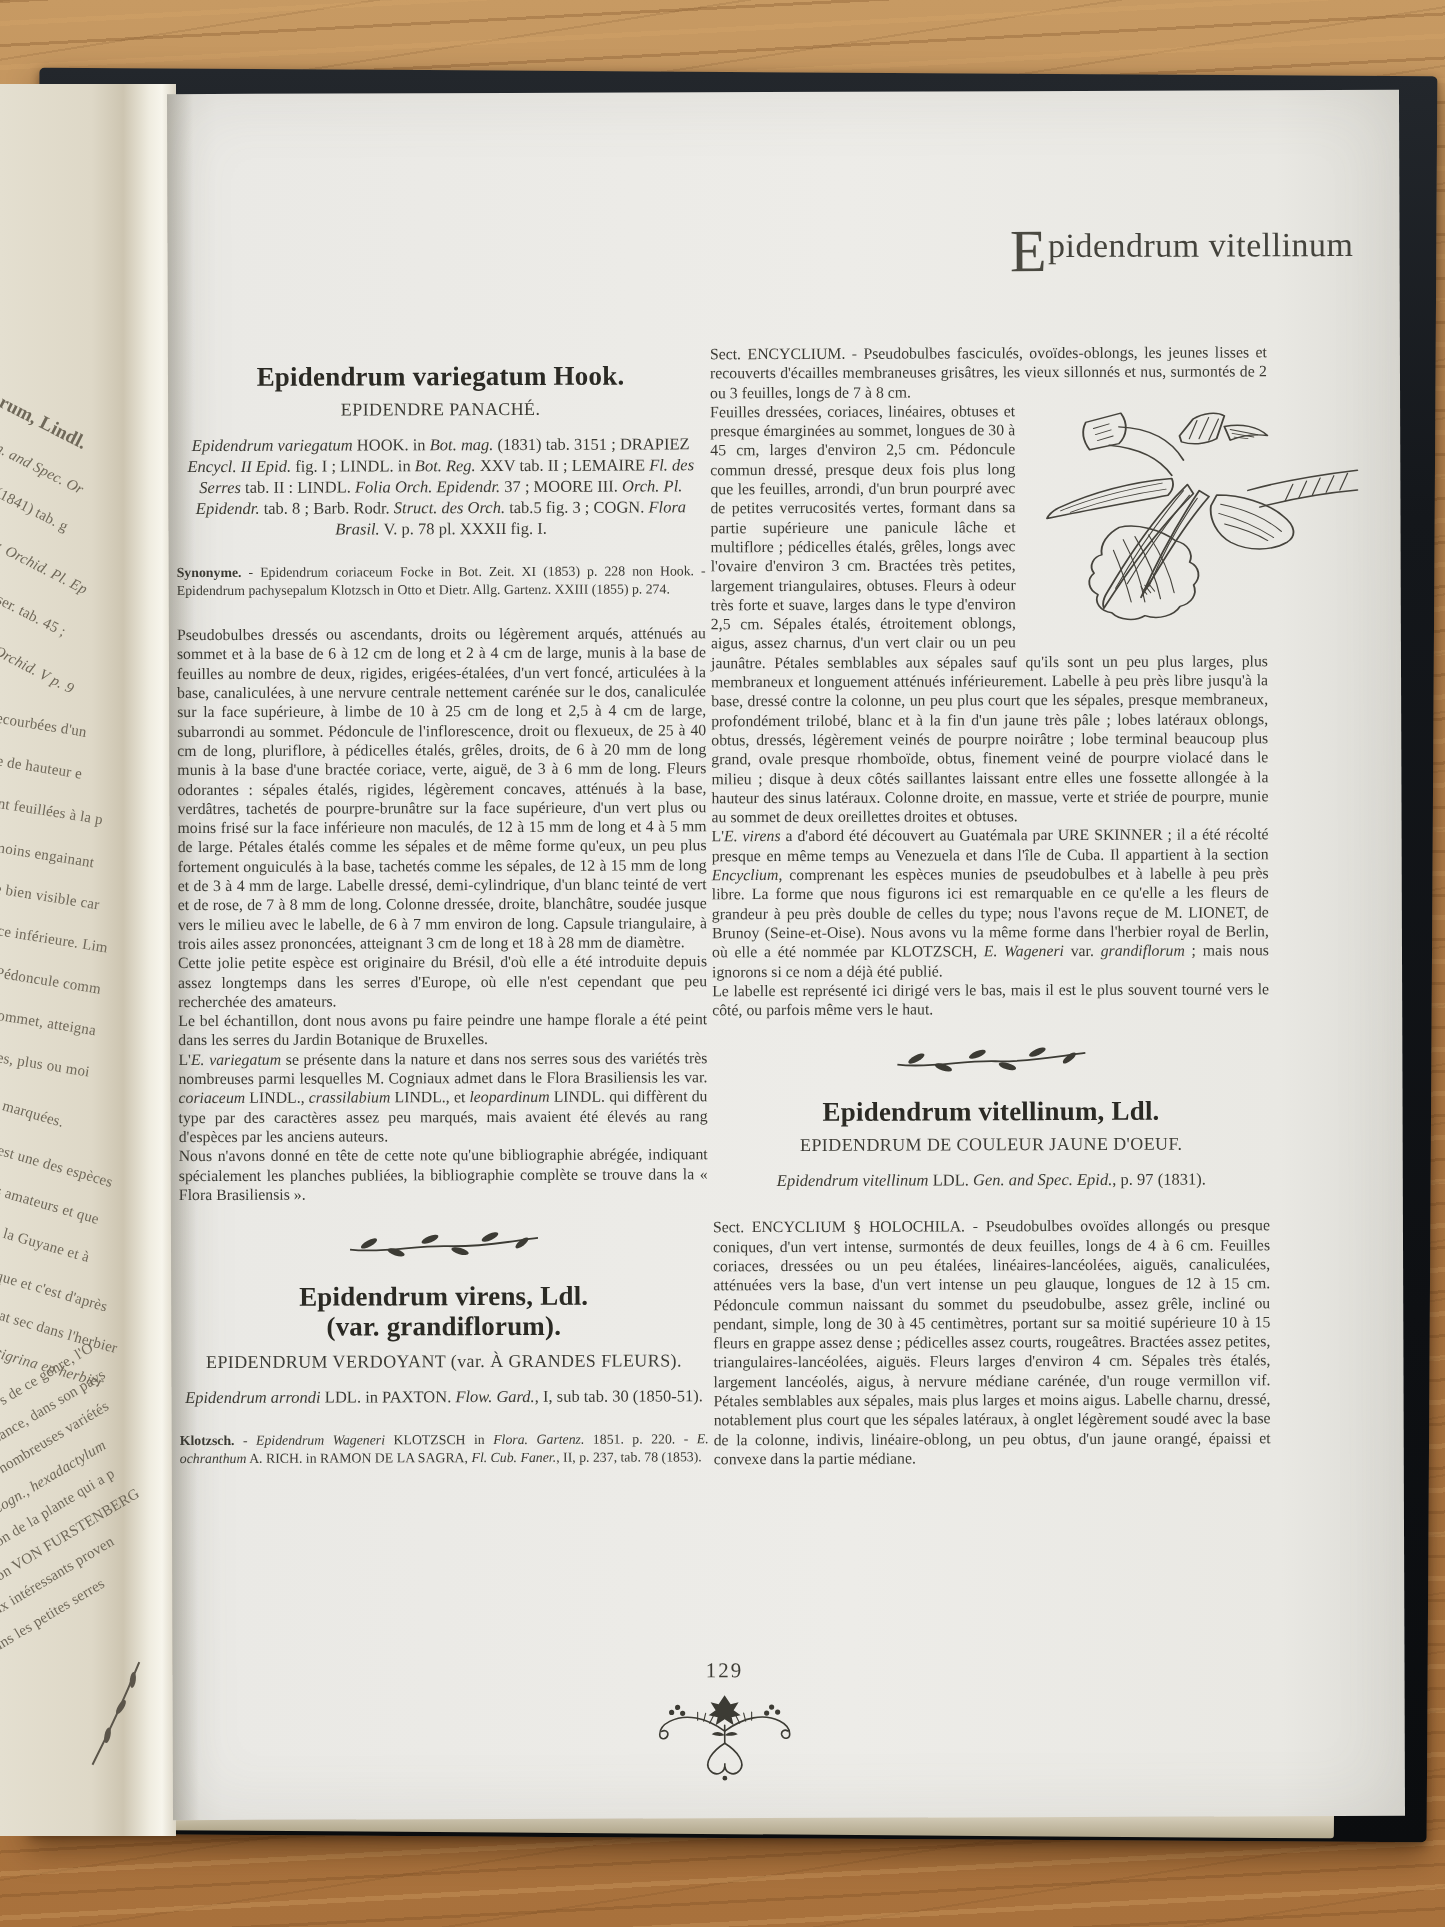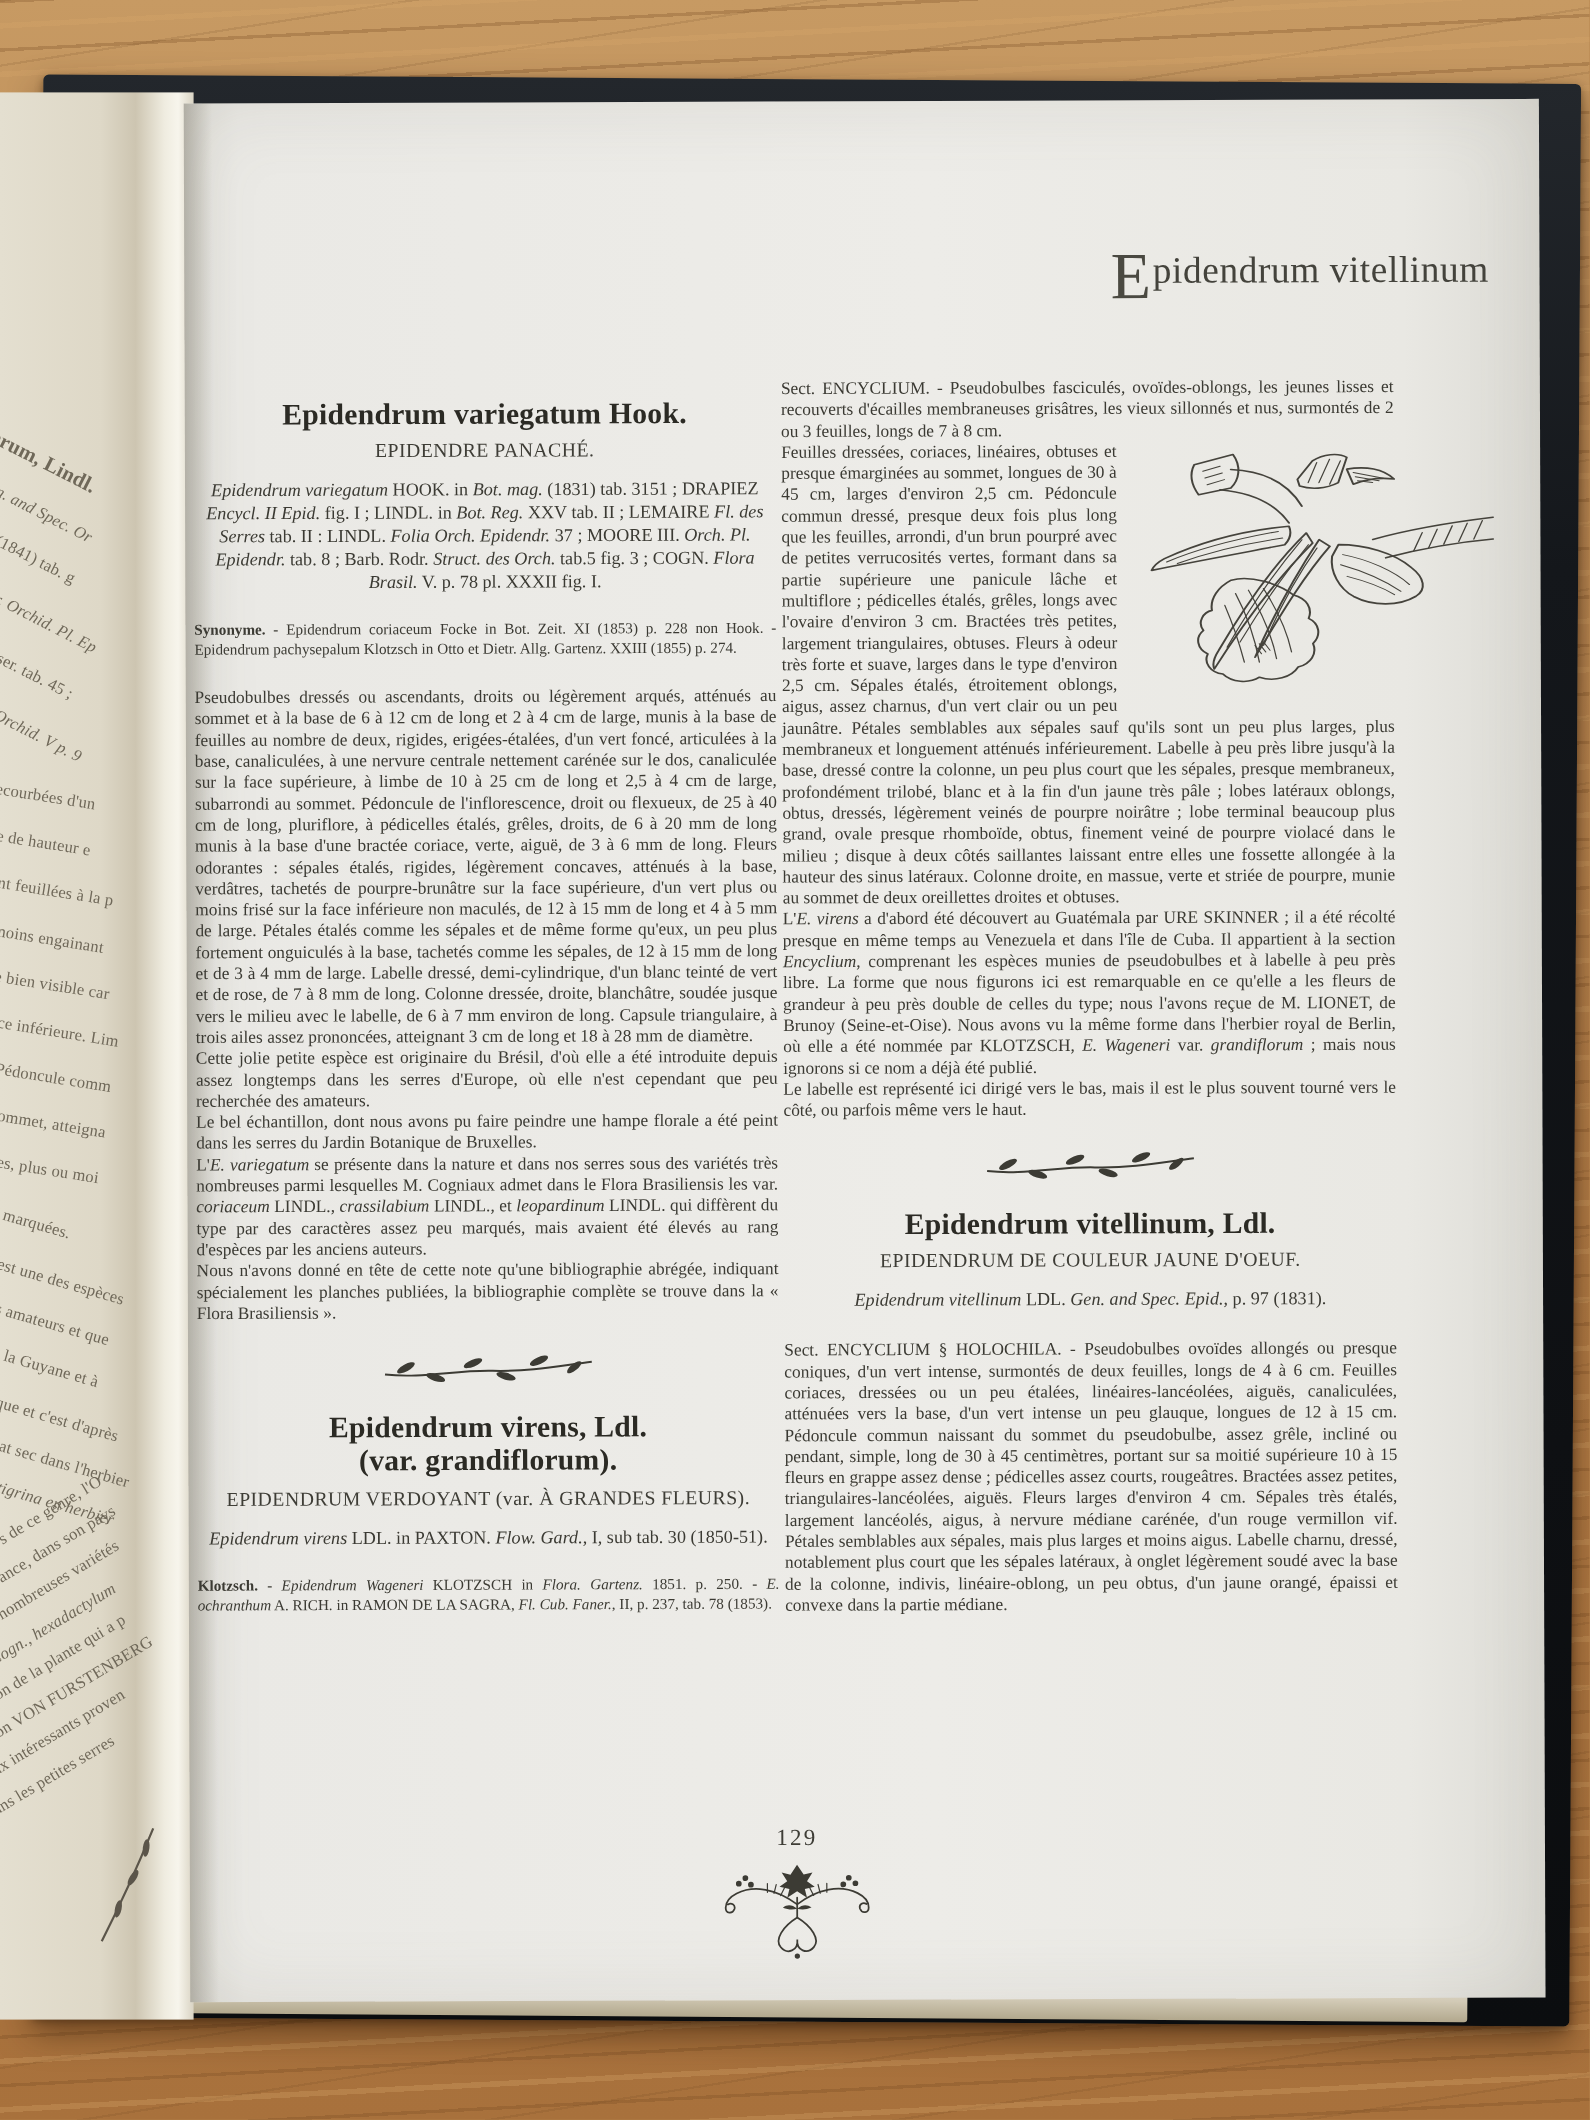--- a/index.html
+++ b/index.html
@@ -143,22 +143,22 @@
         <ellipse cx="178" cy="16" rx="8" ry="3" fill="#3c3b34" transform="rotate(-38 178 16)"></ellipse>
       </svg>
     </div>
 
     <section>
       <h2 class="title" style="margin-bottom:10px">
         <div>Epidendrum virens, Ldl.</div>
         <div>(var.  grandiflorum).</div>
       </h2>
       <div class="subtitle">EPIDENDRUM VERDOYANT (var. À GRANDES FLEURS).</div>
-      <p class="citation"><i>Epidendrum virens</i><span> LDL. in PAXTON. </span><i>Flow. Gard.</i><span>, I, sub tab.  30 (1850-51).</span></p>
-      <p class="synonym"><b>Klotzsch.</b><span> - </span><i>Epidendrum Wageneri</i><span> KLOTZSCH in </span><i>Flora. Gartenz.</i><span> 1851. p. 250. - </span><i>E. ochranthum</i><span> A. RICH. in RAMON DE LA SAGRA, </span><i>Fl. Cub. Faner.</i><span>, II, p. 237, tab. 78 (1853).</span></p>
+      <p class="citation"><i>Epidendrum arrondi</i><span> LDL. in PAXTON. </span><i>Flow. Gard.</i><span>, I, sub tab.  30 (1850-51).</span></p>
+      <p class="synonym"><b>Klotzsch.</b><span> - </span><i>Epidendrum Wageneri</i><span> KLOTZSCH in </span><i>Flora. Gartenz.</i><span> 1851. p. 220. - </span><i>E. ochranthum</i><span> A. RICH. in RAMON DE LA SAGRA, </span><i>Fl. Cub. Faner.</i><span>, II, p. 237, tab. 78 (1853).</span></p>
     </section>
   </div>
 
   <div class="col-right">
     <section>
       <p class="bodytext"><span>Sect. ENCYCLIUM. - Pseudobulbes fasciculés, ovoïdes-oblongs, les jeunes lisses et recouverts d'écailles membraneuses grisâtres, les vieux sillonnés et nus, surmontés de 2 ou 3 feuilles, longs de 7 à 8 cm.</span></p>
       <p class="bodytext">
         <svg class="orchid-float" viewBox="0 0 340 230" overflow="visible">
           <g transform="scale(1,0.78)" stroke="#45433c" stroke-width="1.9" fill="none" stroke-linecap="round" stroke-linejoin="round">
 

